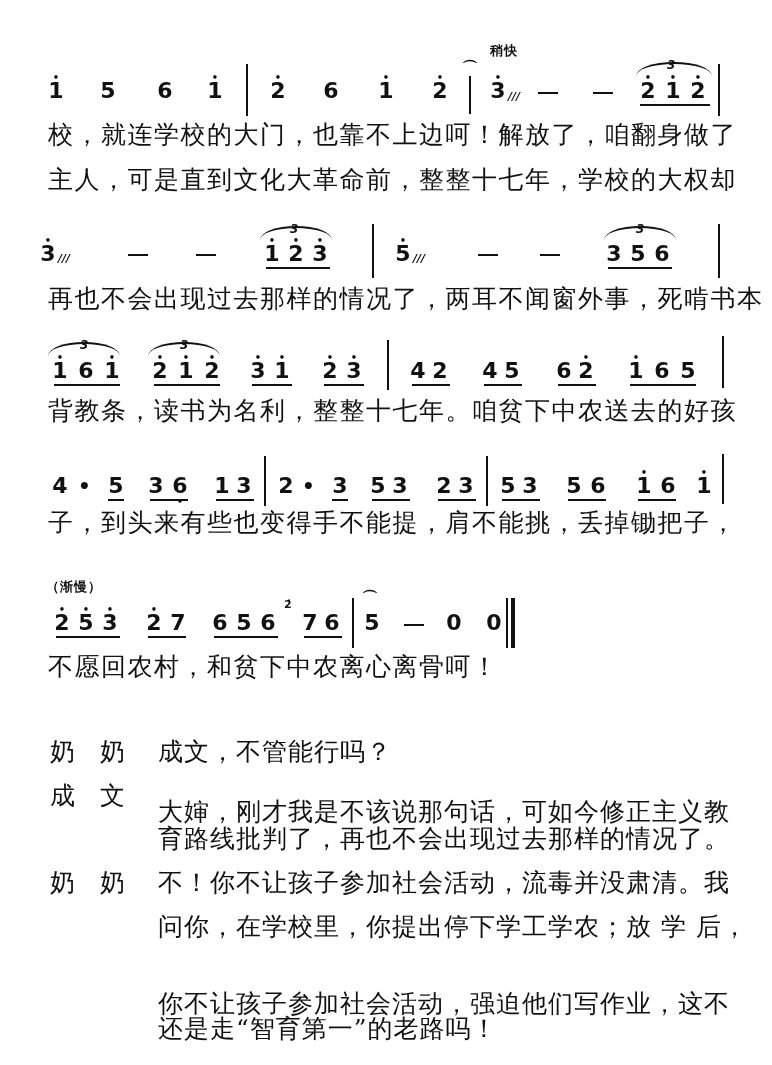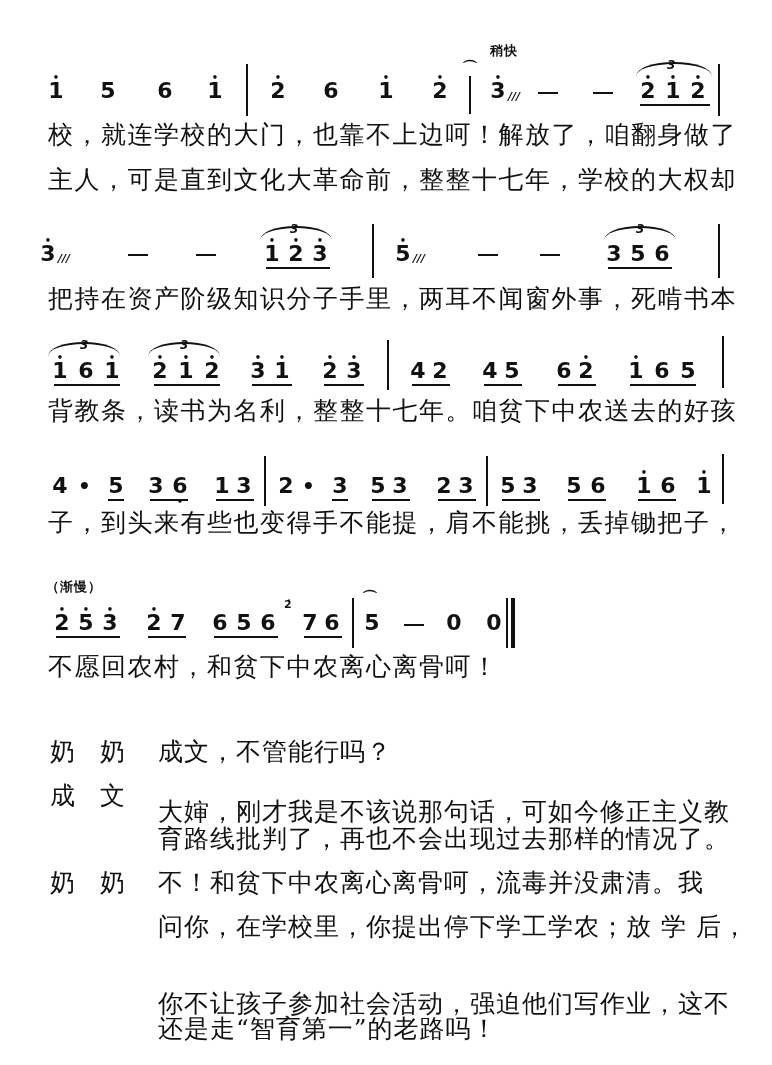--- a/index.html
+++ b/index.html
@@ -71,21 +71,21 @@
   <div class="dash" style="left:478px;top:254px;"></div>
   <div class="dash" style="left:540px;top:254px;"></div>
   <div class="slur" style="left:604px;top:226px;width:72px;"></div>
   <span class="tri" style="left:636px;top:222px;">3</span>
   <span class="n" style="left:606px;top:243px;">3</span>
   <span class="n" style="left:630px;top:243px;">5</span>
   <span class="n" style="left:654px;top:243px;">6</span>
   <div class="ul" style="left:608px;top:267px;width:64px;"></div>
   <div class="bar" style="left:718px;top:224px;height:54px;"></div>
 </div>
-<div class="lyric" style="top:282px;">把持在资产阶级知识分子手里，两耳不闻窗外事，死啃书本</div>
+<div class="lyric" style="top:282px;">再也不会出现过去那样的情况了，两耳不闻窗外事，死啃书本</div>
 
 <div>
   <div class="slur" style="left:48px;top:342px;width:72px;"></div>
   <span class="tri" style="left:80px;top:338px;">3</span>
   <span class="n hi" style="left:52px;top:360px;">1</span>
   <span class="n" style="left:78px;top:360px;">6</span>
   <span class="n hi" style="left:104px;top:360px;">1</span>
   <div class="ul" style="left:54px;top:384px;width:66px;"></div>
   <div class="slur" style="left:148px;top:342px;width:72px;"></div>
   <span class="tri" style="left:180px;top:338px;">3</span>
@@ -184,17 +184,17 @@
 
 <div>
   <div class="speaker" style="top:735px;">奶　奶</div>
   <div class="speech" style="top:735px;">成文，不管能行吗？</div>
 
   <div class="speaker" style="top:779px;">成　文</div>
   <div class="speech" style="top:795px;">大婶，刚才我是不该说那句话，可如今修正主义教</div>
   <div class="speech" style="top:822px;">育路线批判了，再也不会出现过去那样的情况了。</div>
 
   <div class="speaker" style="top:866px;">奶　奶</div>
-  <div class="speech" style="top:866px;">不！和贫下中农离心离骨呵，流毒并没肃清。我</div>
+  <div class="speech" style="top:866px;">不！你不让孩子参加社会活动，流毒并没肃清。我</div>
   <div class="speech" style="top:910px;">问你，在学校里，你提出停下学工学农；放 学 后，</div>
   <div class="speech" style="top:987px;">你不让孩子参加社会活动，强迫他们写作业，这不</div>
   <div class="speech" style="top:1012px;">还是走“智育第一”的老路吗！</div>
 </div>
 
 </body></html>

